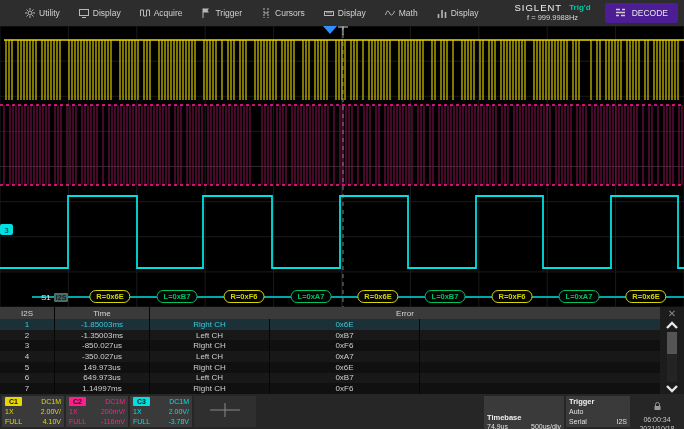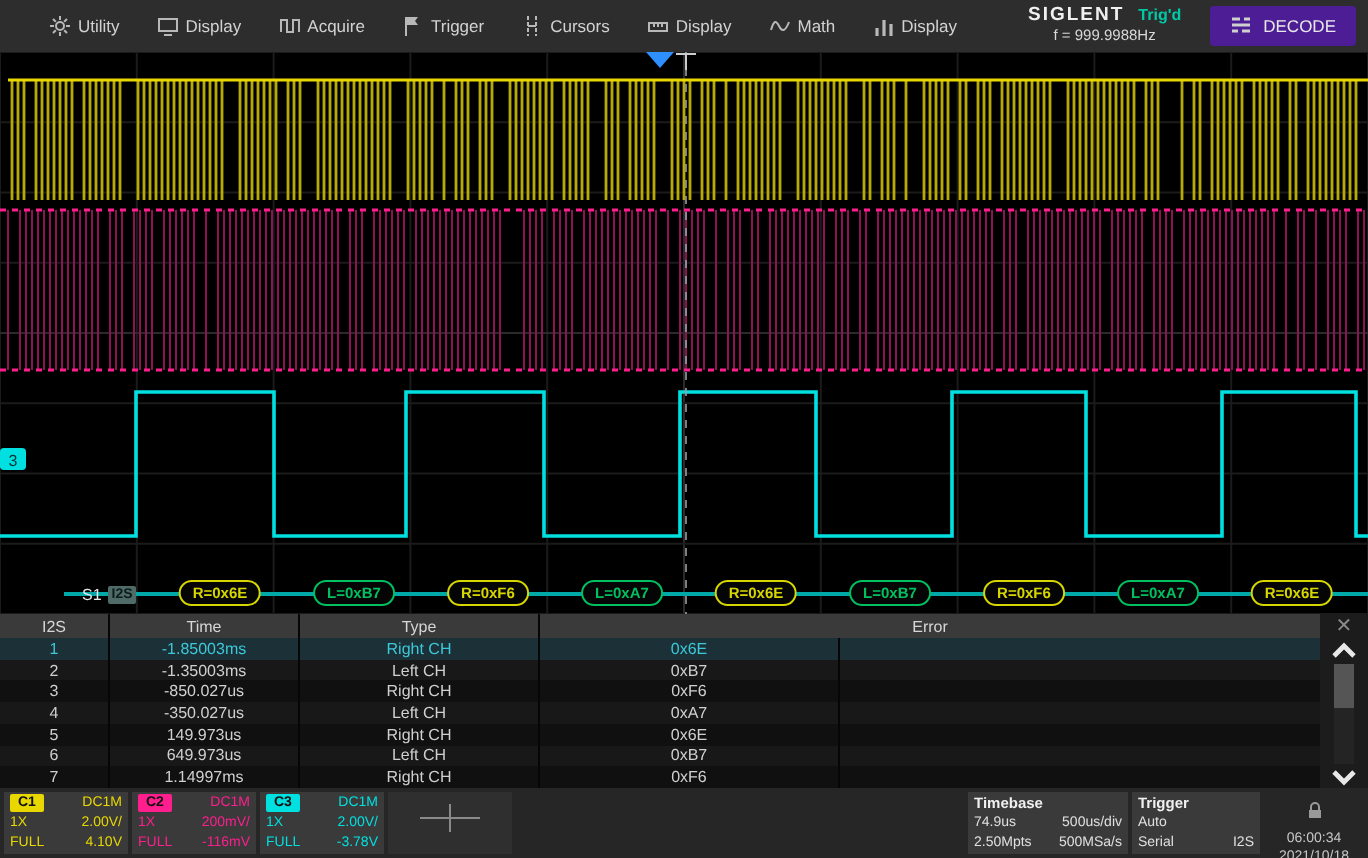--- a/index.html
+++ b/index.html
@@ -6,21 +6,21 @@
   html,body { background:#000; }
   body { font-family:"Liberation Sans", sans-serif; width:684px; height:429px; overflow:hidden; }
   .scope { width:684px; height:429px; display:flex; flex-direction:column; background:#000; }
 
   
   .menubar { height:26px; background:#2d2d2d; display:flex; align-items:center; padding-left:25px; flex:0 0 26px; }
   .menu-item { display:flex; align-items:center; gap:4px; color:#d2d2d2; font-size:8.5px; margin-right:19px; cursor:default; white-space:nowrap; }
   .menu-item svg { display:block; }
   .logo-block { margin-left:auto; display:flex; flex-direction:column; align-items:center; line-height:10px; }
   .logo-row { display:flex; align-items:center; gap:7px; }
-  .brand { color:#f0f0f0; font-weight:bold; font-size:9.5px; letter-spacing:1px; }
+  .brand { color:#f0f0f0; font-weight:normal; font-size:9.5px; letter-spacing:1px; }
   .trig-status { color:#00c9a7; font-size:8px; font-weight:bold; }
   .freq { color:#d8d8d8; font-size:7.5px; }
   .decode-btn { margin-left:14px; margin-right:6px; background:#4c1d95; border-radius:2px; height:20px; padding:0 10px; display:flex; align-items:center; gap:6px; color:#e8e8e8; font-size:8.5px; }
 
   
   .wavearea { position:relative; height:281px; flex:0 0 281px; background:#000; }
   .wavearea svg.main { position:absolute; inset:0; }
   .decoderow { position:absolute; left:0; right:0; bottom:3px; height:14px; }
   .busline { position:absolute; left:32px; right:0; top:6px; height:1.5px; background:#00a8a8; }
   .buslabel { position:absolute; left:1px; top:0; display:flex; align-items:center; gap:3px; height:14px; }
@@ -45,21 +45,21 @@
   .tscroll svg { display:block; }
   .scroll-track { flex:1; width:10px; background:#242424; margin:2px 0; position:relative; }
   .scroll-thumb { position:absolute; top:0; left:0; width:10px; height:22px; background:#555; }
 
   
   .bottombar { height:35px; flex:1; background:#262626; display:flex; align-items:stretch; padding:2px 2px 2px 2px; gap:2px; }
   .chpanel { width:62px; background:#3a3a3a; padding:1px 3px; display:flex; flex-direction:column; justify-content:space-between; }
   .chrow { display:flex; justify-content:space-between; align-items:center; font-size:7px; color:var(--ch); line-height:9px; }
   .chip { background:var(--ch); color:#101010; font-weight:bold; font-size:7px; padding:0 4px; border-radius:1px; line-height:9px; }
   .emptypanel { width:62px; background:#2f2f2f; display:flex; align-items:center; justify-content:center; }
-  .tbpanel { margin-left:auto; width:80px; background:#3a3a3a; padding:1px 3px; display:flex; flex-direction:column; justify-content:space-between; }
+  .tbpanel { margin-left:auto; width:80px; background:#3a3a3a; padding:17px 3px; display:flex; flex-direction:column; justify-content:space-between; }
   .tbrow { display:flex; justify-content:space-between; font-size:7px; color:#e0e0e0; line-height:9px; }
   .tbtitle { font-weight:bold; font-size:7.5px; color:#f0f0f0; }
   .trpanel { width:64px; background:#3a3a3a; padding:1px 3px; display:flex; flex-direction:column; justify-content:space-between; }
   .clockpanel { width:50px; display:flex; flex-direction:column; align-items:center; justify-content:space-between; padding:1px 0; }
   .clocktxt { font-size:7px; color:#c8c8c8; line-height:9px; }
 </style>
 </head>
 <body>
 
 <div class="scope">
@@ -573,21 +573,20 @@
       <span class="bubble" style="left: 579px; border-color: rgb(0, 192, 96); color: rgb(0, 192, 96);">L=0xA7</span>
       <span class="bubble" style="left: 646px; border-color: rgb(214, 214, 0); color: rgb(214, 214, 0);">R=0x6E</span>
     </div>
   </div>
 
   <div class="dtable">
     <div class="tcols">
       <div class="thead">
         <span class="cell c0">I2S</span>
         <span class="cell c1c">Time</span>
-        <span class="cell c2c">Type</span>
         <span class="cell c4c">Error</span>
       </div>
       <div class="trow selected">
         <span class="cell c0">1</span>
           <span class="cell c1c">-1.85003ms</span>
           <span class="cell c2c">Right CH</span>
           <span class="cell c3c">0x6E</span>
           <span class="cell c4c"></span>
       </div>
       <div class="trow">

